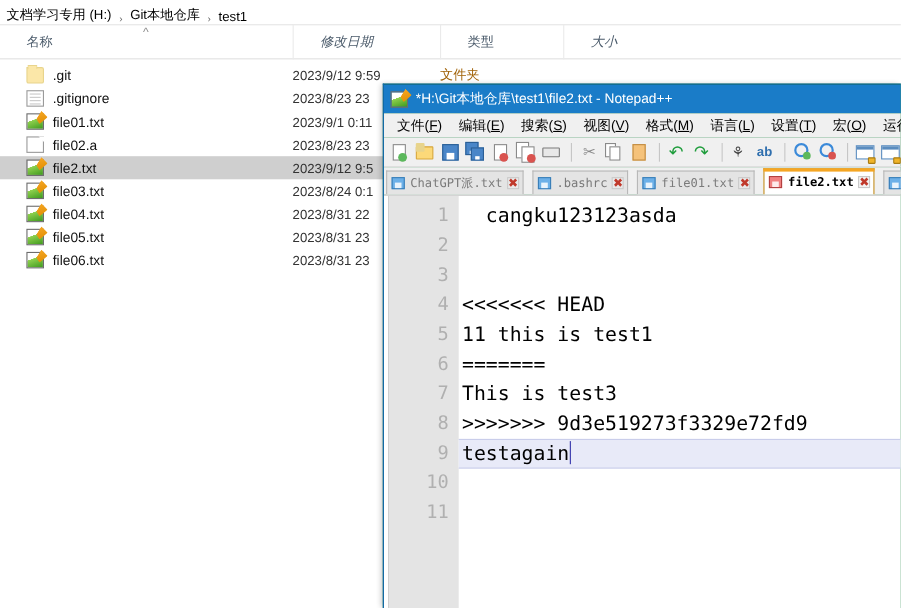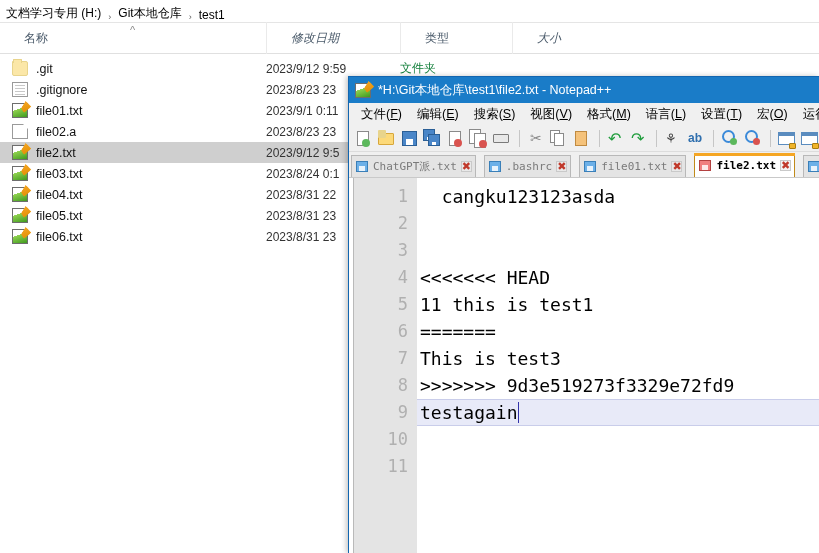--- a/index.html
+++ b/index.html
@@ -47,23 +47,23 @@
   #colhdr .sortarrow {
     position: absolute; left: 130px; top: 2px;
     font-size: 11px; color: #8a8a8a; line-height: 1;
   }
   #filelist { padding-top: 4px; }
   .frow {
     height: 21px; display: flex; align-items: center;
     font-size: 12.5px; color: #111;
   }
   .frow.selected { background: #cfcfcf; }
-  .fcell.name { width: 266px; display: flex; align-items: center; padding-left: 12px; }
+  .fcell.name { width: 266px; display: flex; align-items: center; padding-left: 24px; }
   .fcell.date { width: 134px; color: #333; font-size: 12px; white-space: nowrap;}
-  .fcell.type { width: 112px; color: #15803d; font-size: 12px; }
+  .fcell.type { width: 112px; color: #a16207; font-size: 12px; }
   .fname { margin-left: 8px; white-space: nowrap; }
 
   
   .ico { width: 16px; height: 15px; position: relative; flex: 0 0 16px; }
   .ico.folder {
     background: #fbe7a8;
     border: 1px solid #e8d48c;
     border-radius: 0 2px 2px 2px;
   }
   .ico.folder:before {

